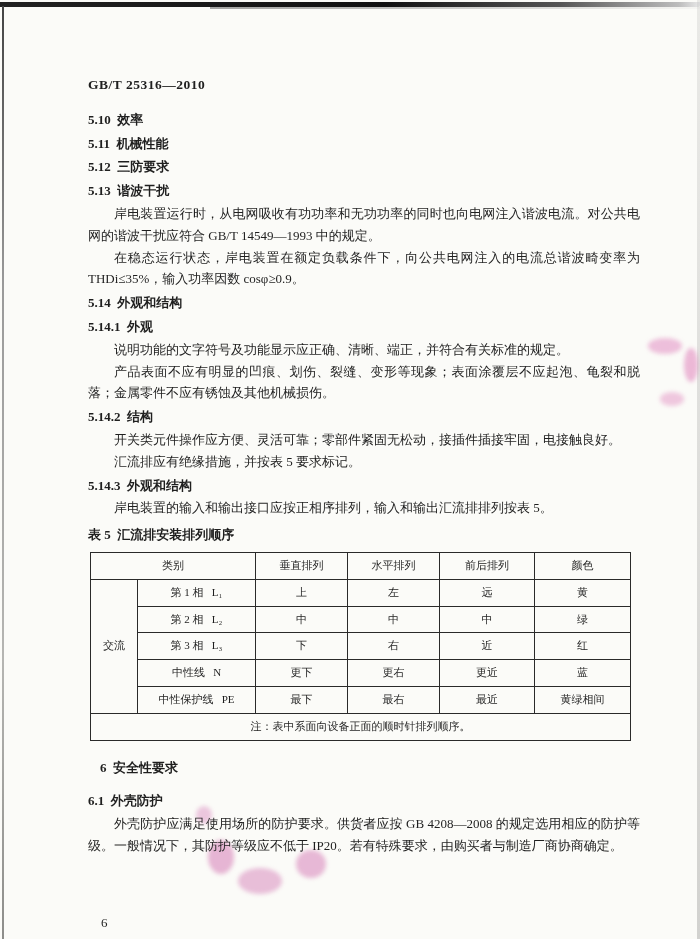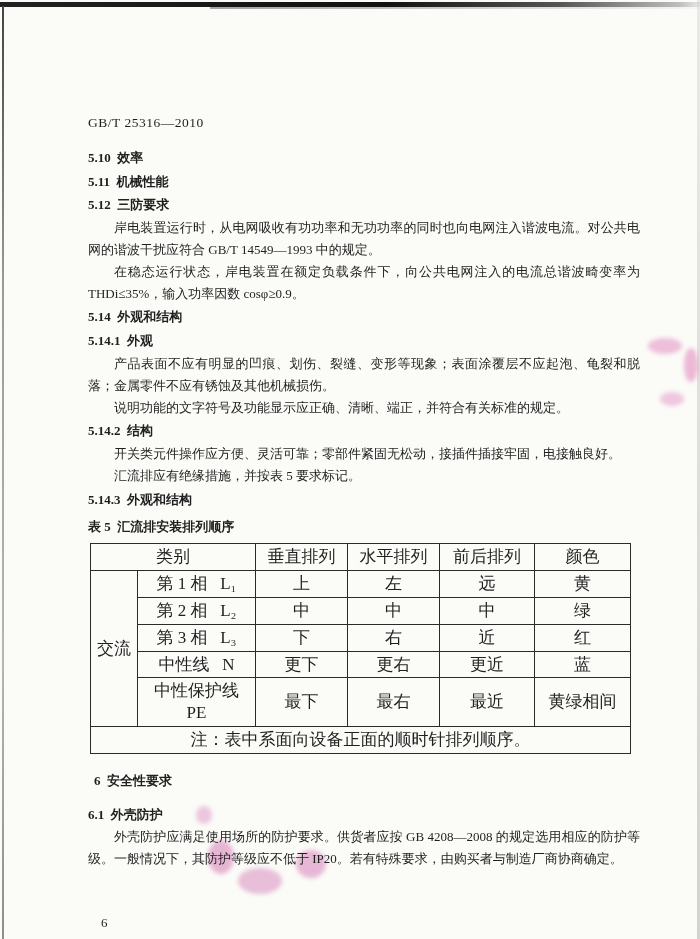--- a/index.html
+++ b/index.html
@@ -31,36 +31,35 @@
   }
   .smudge {
     position: absolute; border-radius: 50%;
     filter: blur(2px); pointer-events: none;
   }
   .content {
     position: absolute; left: 88px; top: 74px; width: 552px;
     font-size: 13px; line-height: 21.8px;
   }
   .doc-code {
-    font-weight: normal; font-size: 13.5px; letter-spacing: 0.5px;
+    font-weight: bold; font-size: 13.5px; letter-spacing: 0.5px;
     margin-bottom: 13px;
-    margin-top: 38px;
   }
   .h3 {
     font-weight: bold; white-space: pre-wrap; margin: 2px 0 1px 0;
   }
-  .chapter { font-weight: bold; white-space: pre-wrap; margin: 16px 0 12px 6px; }
+  .chapter { font-weight: bold; white-space: pre-wrap; margin: 16px 0 12px 12px; }
   p.body-par { margin: 0; text-indent: 2em; text-align: justify; }
   .tbl-caption {
     text-align: left; font-weight: bold; margin: 5px 0 6px 0;
     white-space: pre-wrap; font-size: 13px;
   }
   table.t5 {
     border-collapse: collapse; width: 540px; margin: 0 auto 4px 2px;
-    font-size: 17px; table-layout: fixed;
+    font-size: 11px; table-layout: fixed;
     border: 1.5px solid #2a2a2a;
   }
   table.t5 th, table.t5 td {
     border: 1px solid #2a2a2a; text-align: center;
     padding: 2px 3px; height: 19px; white-space: pre-wrap;
     font-weight: normal; overflow: hidden;
   }
   table.t5 th { font-weight: normal; }
   td.note-cell { text-align: left; padding-left: 28px; }
   .col-group { width: 47px; }
@@ -92,34 +91,36 @@
 <div class="content">
 
   <div class="doc-code">GB/T 25316—2010</div>
 
   <div class="h3">5.10  效率</div>
 
   <div class="h3">5.11  机械性能</div>
 
   <div class="h3">5.12  三防要求</div>
 
+  <div class="h3">5.13  谐波干扰</div>
   <p class="body-par">岸电装置运行时，从电网吸收有功功率和无功功率的同时也向电网注入谐波电流。对公共电网的谐波干扰应符合 GB/T 14549—1993 中的规定。</p>
   <p class="body-par">在稳态运行状态，岸电装置在额定负载条件下，向公共电网注入的电流总谐波畸变率为 THDi≤35%，输入功率因数 cosφ≥0.9。</p>
 
   <div class="h3">5.14  外观和结构</div>
 
   <div class="h3">5.14.1  外观</div>
+  <p class="body-par">说明功能的文字符号及功能显示应正确、清晰、端正，并符合有关标准的规定。</p>
   <p class="body-par">产品表面不应有明显的凹痕、划伤、裂缝、变形等现象；表面涂覆层不应起泡、龟裂和脱落；金属零件不应有锈蚀及其他机械损伤。</p>
-  <p class="body-par">说明功能的文字符号及功能显示应正确、清晰、端正，并符合有关标准的规定。</p>
 
   <div class="h3">5.14.2  结构</div>
   <p class="body-par">开关类元件操作应方便、灵活可靠；零部件紧固无松动，接插件插接牢固，电接触良好。</p>
   <p class="body-par">汇流排应有绝缘措施，并按表 5 要求标记。</p>
 
   <div class="h3">5.14.3  外观和结构</div>
+  <p class="body-par">岸电装置的输入和输出接口应按正相序排列，输入和输出汇流排排列按表 5。</p>
 
   <div class="tbl-caption">表 5  汇流排安装排列顺序</div>
 
   <table class="t5">
     <colgroup>
       <col class="col-group">
         <col class="col-cat">
         <col class="col-v">
       <col class="col-h">
         <col class="col-fb">

